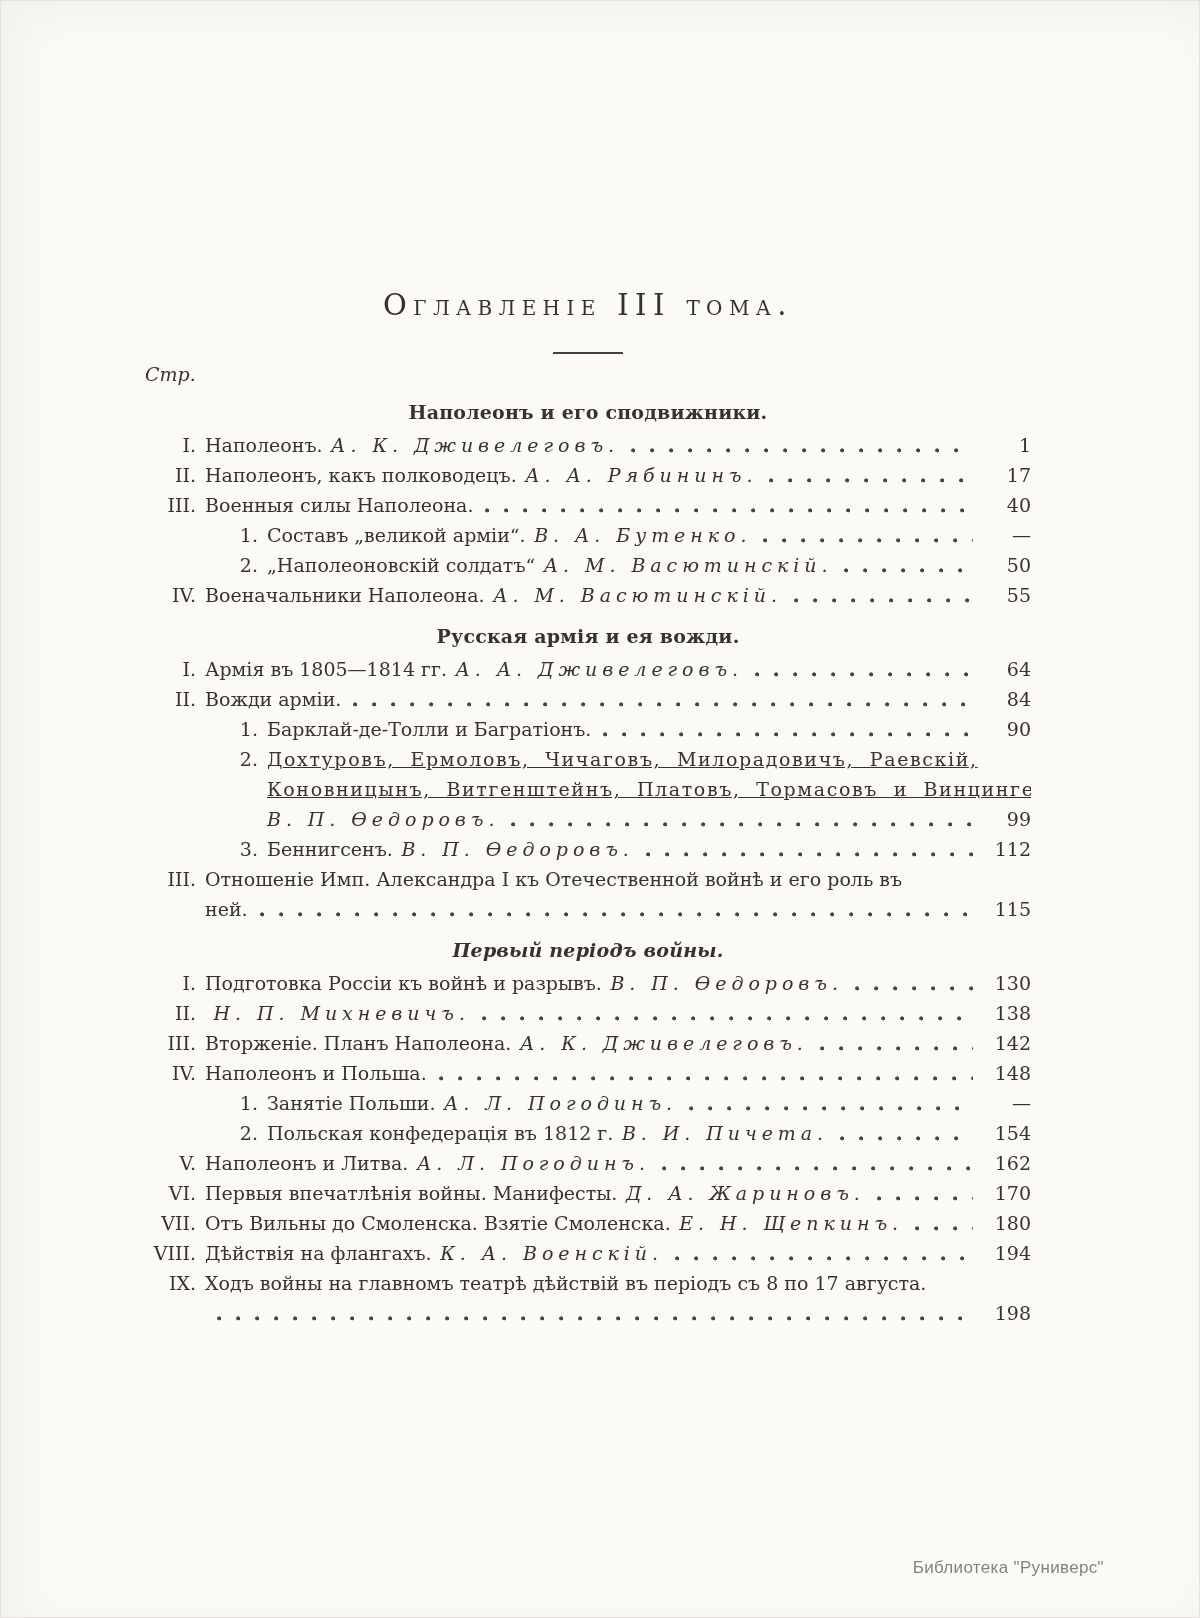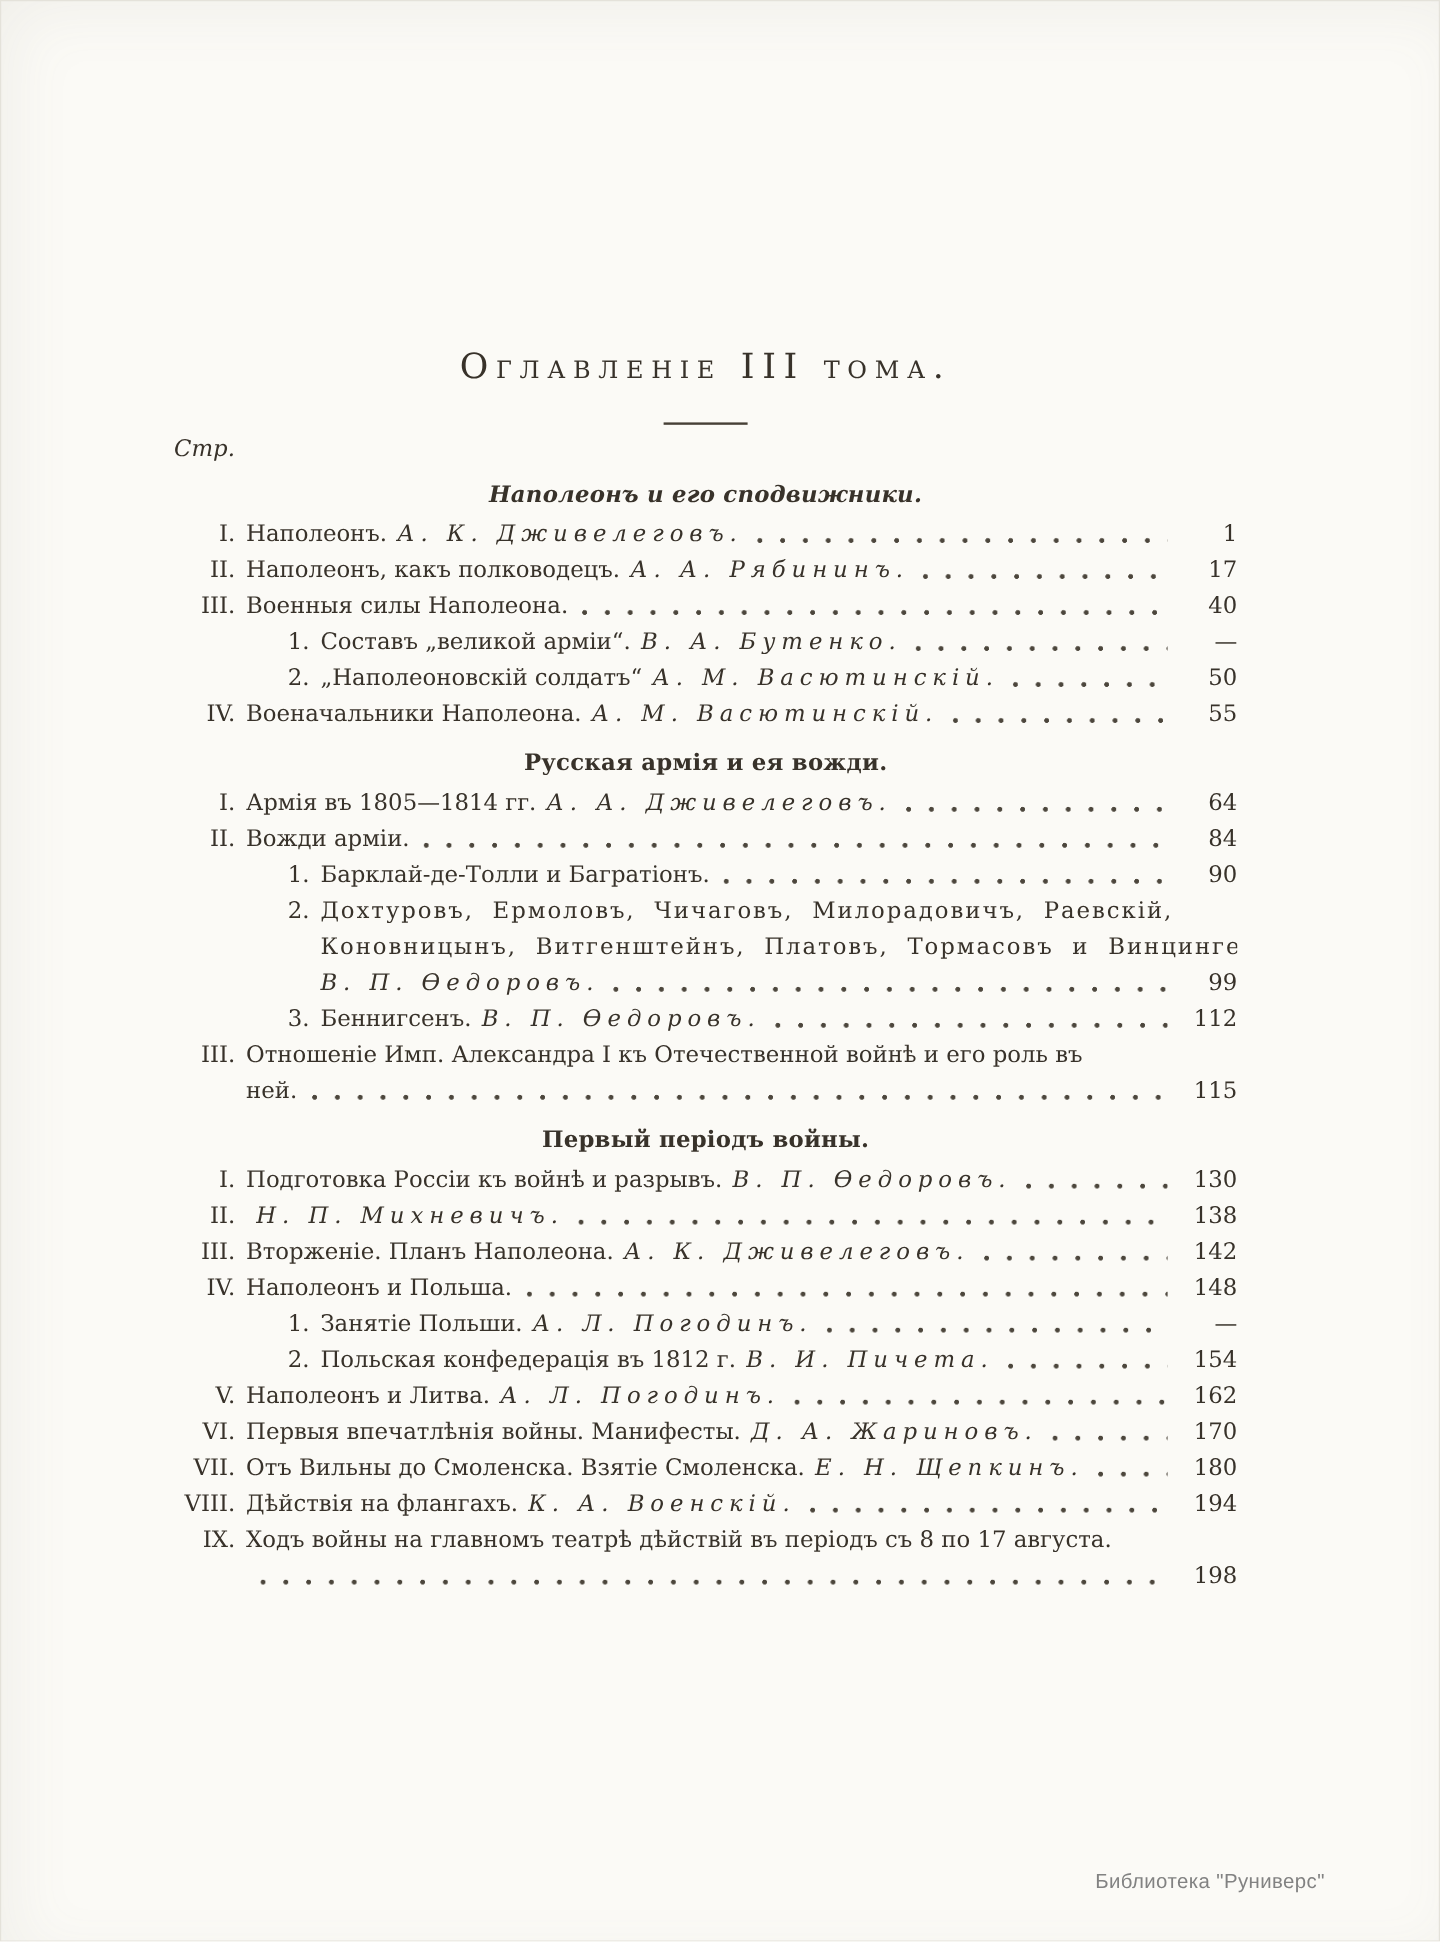--- a/index.html
+++ b/index.html
@@ -14,21 +14,21 @@
     text-align:center;margin:0;white-space:nowrap;
   }
   .rule{width:70px;height:2px;background:#46403600;border-top:2px solid #464036;margin:30px auto 0;}
   .str-label{text-align:left;font-style:italic;font-size:19px;padding-right:12px;margin-top:6px;line-height:24px;}
   .sec-head{text-align:center;font-weight:bold;font-size:19px;line-height:30px;margin:11px 0 3px;letter-spacing:0.01em;}
   .toc-section{margin-bottom:4px;}
   .row{display:flex;align-items:baseline;font-size:19px;line-height:30px;}
   .indent1 .row{padding-left:62px;}
   .num{flex:0 0 60px;text-align:right;padding-right:9px;box-sizing:border-box;white-space:nowrap;}
   .pre-txt{flex:1 1 auto;white-space:nowrap;overflow:hidden;}
-  .spread{letter-spacing:0.085em;word-spacing:0.42em;}
+  .spread{letter-spacing:0.085em;word-spacing:0.42em;text-decoration:underline;}
   .txt{white-space:nowrap;}
   .author{letter-spacing:0.26em;white-space:nowrap;font-style:italic;}
   .author.after{margin-left:0.45em;}
   .leader{
     flex:1 1 24px;align-self:flex-end;height:7px;margin:0 8px 6px 12px;
     background-image:radial-gradient(circle at 2.2px 3.4px,#4c463c 1.75px,rgba(0,0,0,0) 2.3px);
     background-size:19px 7px;background-repeat:repeat-x;
   }
   .pg{flex:0 0 50px;text-align:right;white-space:nowrap;}
   .watermark{
@@ -39,21 +39,21 @@
 </head>
 <body>
 
 <div class="page">
   <div class="content">
     <h1 class="title">Оглавленіе III тома.</h1>
     <div class="rule"></div>
     <div class="str-label">Стр.</div>
     <div id="toc">
         <section class="toc-section">
-          <span class="sec-head" style="display: block; font-style: italic;">Наполеонъ и его сподвижники.</span>
+          <span class="sec-head" style="display: block;">Наполеонъ и его сподвижники.</span>
           <div class="toc-entry">
             <div class="row">
               <span class="num">I.</span>
               <span class="txt">Наполеонъ.</span>
               <span class="author after">А. К. Дживелеговъ.</span>
               <span class="leader"></span>
               <span class="pg">1</span>
             </div>
           </div>
           <div class="toc-entry">
@@ -160,21 +160,21 @@
             </div>
             <div class="row">
               <span class="num"></span>
               <span class="txt">ней.</span>
               <span class="leader"></span>
               <span class="pg">115</span>
             </div>
           </div>
         </section>
         <section class="toc-section">
-          <span class="sec-head" style="display: block;">Первый періодъ войны.</span>
+          <span class="sec-head" style="display: block; font-style: italic;">Первый періодъ войны.</span>
           <div class="toc-entry">
             <div class="row">
               <span class="num">I.</span>
               <span class="txt">Подготовка Россіи къ войнѣ и разрывъ.</span>
               <span class="author after">В. П. Ѳедоровъ.</span>
               <span class="leader"></span>
               <span class="pg">130</span>
             </div>
           </div>
           <div class="toc-entry">

